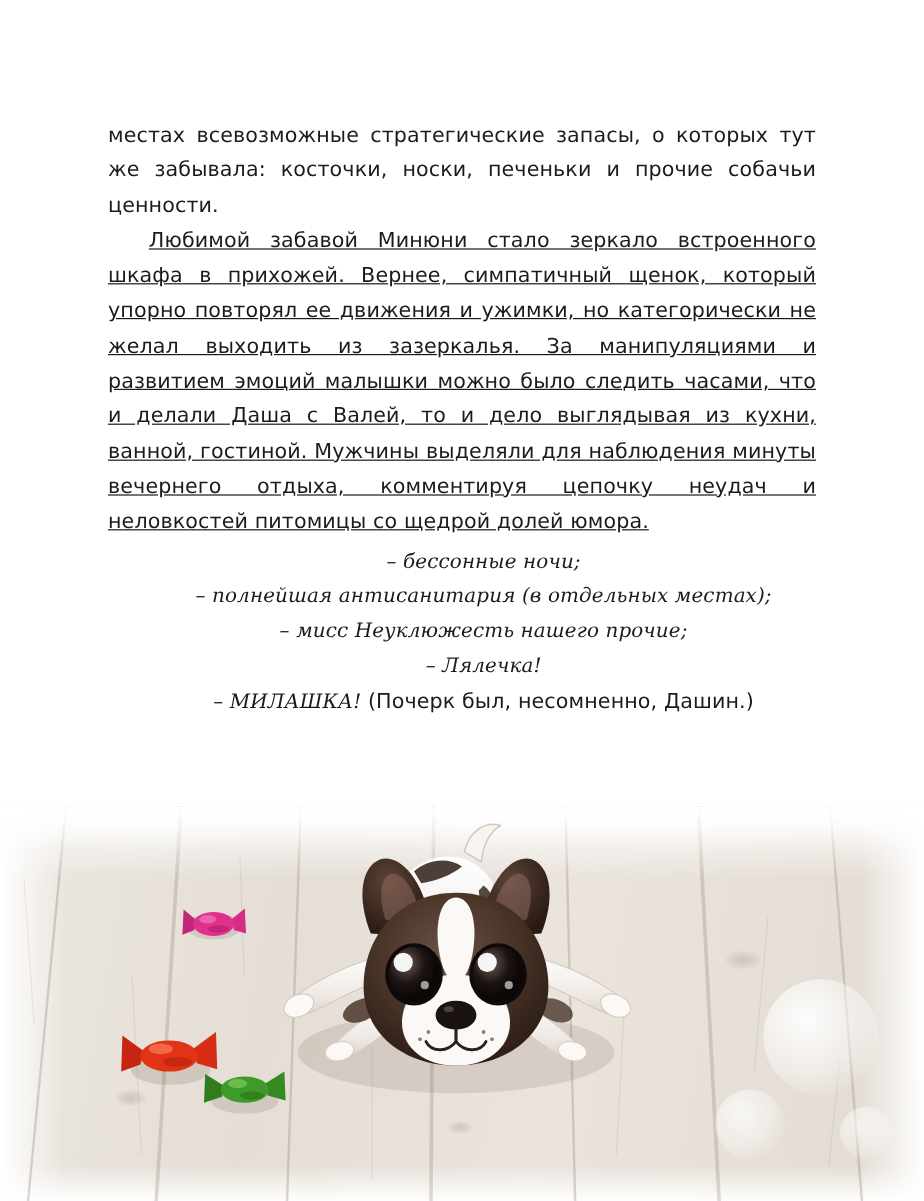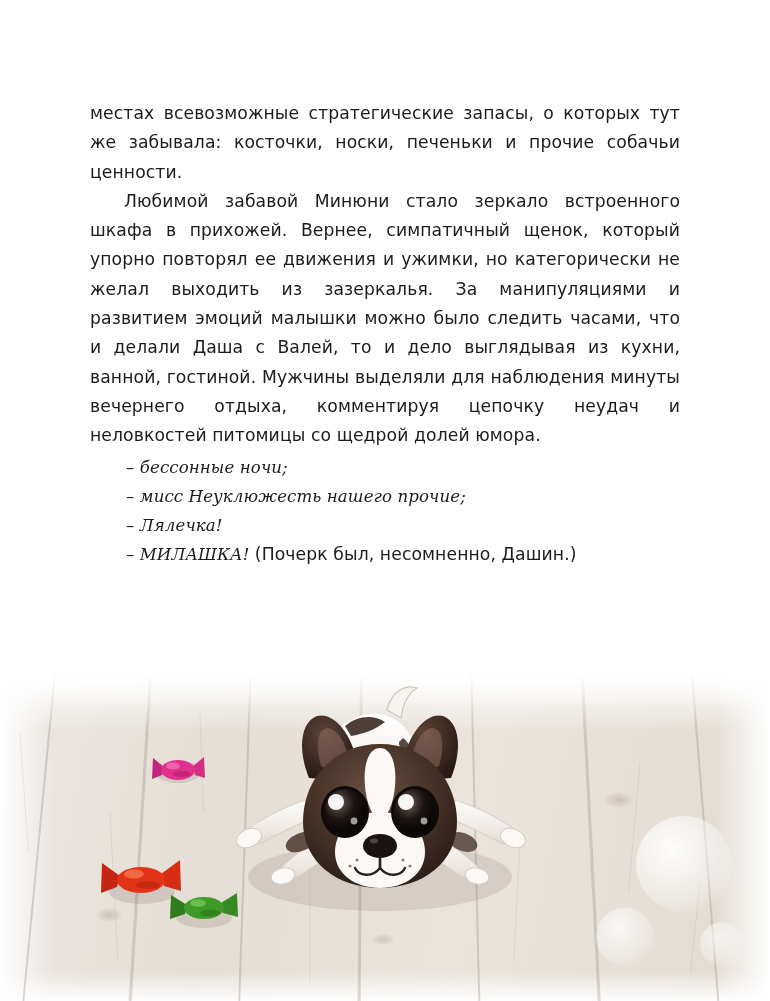--- a/index.html
+++ b/index.html
@@ -32,33 +32,34 @@
     text-align: justify;
     letter-spacing: 0.1px;
   }
   .para {
     margin: 0;
     text-align: justify;
     text-justify: inter-word;
   }
   .para.indent {
     text-indent: 34px;
+    text-decoration: underline;
   }
   .list-block {
     margin-top: 2px;
   }
   .list-line {
     margin: 0;
     padding-left: 36px;
     font-family: "DejaVu Serif", serif;
     font-style: italic;
     font-size: 16.6px;
     line-height: 29.3px;
     color: #1b1b1b;
-    text-align: left;
+    text-align: center;
     white-space: nowrap;
   }
   .list-line .dash {
     font-style: normal;
   }
   .list-line .plain {
     font-family: "DejaVu Sans", sans-serif;
     font-style: normal;
     font-size: 17.2px;
   }
@@ -138,20 +139,24 @@
 <div class="page">
 
   <div class="text-block">
     <p class="para">местах всевозможные стратегические запасы, о которых тут же забывала: косточки, носки, печеньки и прочие собачьи ценности.</p>
     <p class="para indent">Любимой забавой Минюни стало зеркало встроенного шкафа в прихожей. Вернее, симпатичный щенок, который упорно повторял ее движения и ужимки, но категорически не желал выходить из зазеркалья. За манипуляциями и развитием эмоций малышки можно было следить часами, что и делали Даша с Валей, то и дело выглядывая из кухни, ванной, гостиной. Мужчины выделяли для наблюдения минуты вечернего отдыха, комментируя цепочку неудач и неловкостей питомицы со щедрой долей юмора.</p>
 
     <div class="list-block">
       <p class="list-line">
         <span class="dash">–</span>
         <span class="emph">бессонные ночи;</span>
+      </p>
+      <p class="list-line">
+        <span class="dash">–</span>
+        <span class="emph">полнейшая антисанитария (в отдельных местах);</span>
       </p>
       <p class="list-line">
         <span class="dash">–</span>
         <span class="emph">мисс Неуклюжесть нашего прочие;</span>
       </p>
       <p class="list-line">
         <span class="dash">–</span>
         <span class="emph">Лялечка!</span>
       </p>
       <p class="list-line last">

